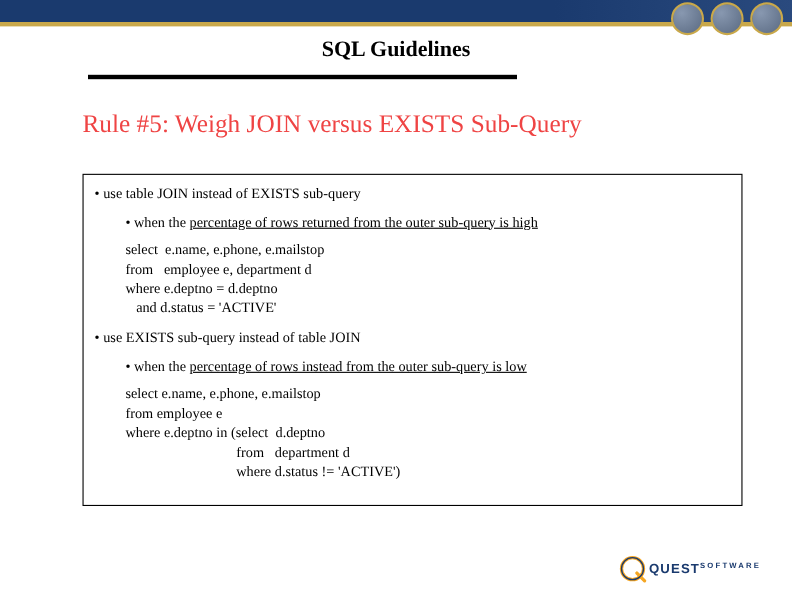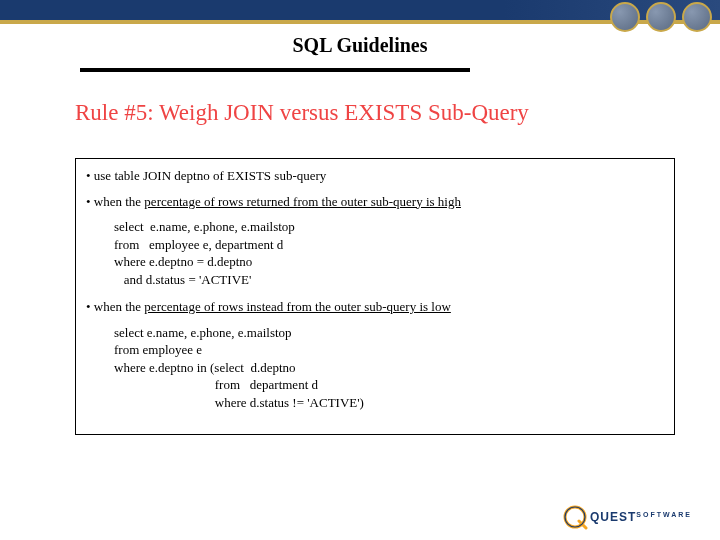--- a/index.html
+++ b/index.html
@@ -68,20 +68,21 @@
     right: 45px;
     border: 1px solid #000;
     padding: 8px 10px 12px 10px;
     font-size: 13px;
     line-height: 1.35;
   }
   .bullet-main {
     margin-bottom: 6px;
   }
   .bullet-sub {
+    margin-left: 28px;
     margin-top: 8px;
     margin-bottom: 8px;
   }
   .bullet-sub .underline-part { text-decoration: underline; }
   .code-block {
     margin-left: 28px;
     margin-bottom: 10px;
     font-family: "Times New Roman", Times, serif;
     white-space: pre;
     font-size: 13px;
@@ -130,30 +131,33 @@
   <div class="header-circle"></div>
 </div>
 
 <div class="slide-title">SQL Guidelines</div>
 <div class="title-underline"></div>
 
 <div class="rule-heading">Rule #5: Weigh JOIN versus EXISTS Sub-Query</div>
 
 <div class="content-box">
   <div class="bullet-main">
-    <span class="dot">• </span><span>use table JOIN deptno of EXISTS sub-query</span>
+    <span class="dot">• </span><span>use table JOIN instead of EXISTS sub-query</span>
   </div>
   <div class="bullet-sub">
     <span class="dot">• </span><span>when the </span><span class="underline-part">percentage of rows returned from the outer sub-query is high</span>
   </div>
   <div class="code-block">select  e.name, e.phone, e.mailstop
 from   employee e, department d
 where e.deptno = d.deptno
    and d.status = 'ACTIVE'</div>
 
+  <div class="bullet-main">
+    <span class="dot">• </span><span>use EXISTS sub-query instead of table JOIN</span>
+  </div>
   <div class="bullet-sub">
     <span class="dot">• </span><span>when the </span><span class="underline-part">percentage of rows instead from the outer sub-query is low</span>
   </div>
   <div class="code-block">select e.name, e.phone, e.mailstop
 from employee e
 where e.deptno in (select  d.deptno
                                from   department d
                                where d.status != 'ACTIVE')</div>
 </div>
 

